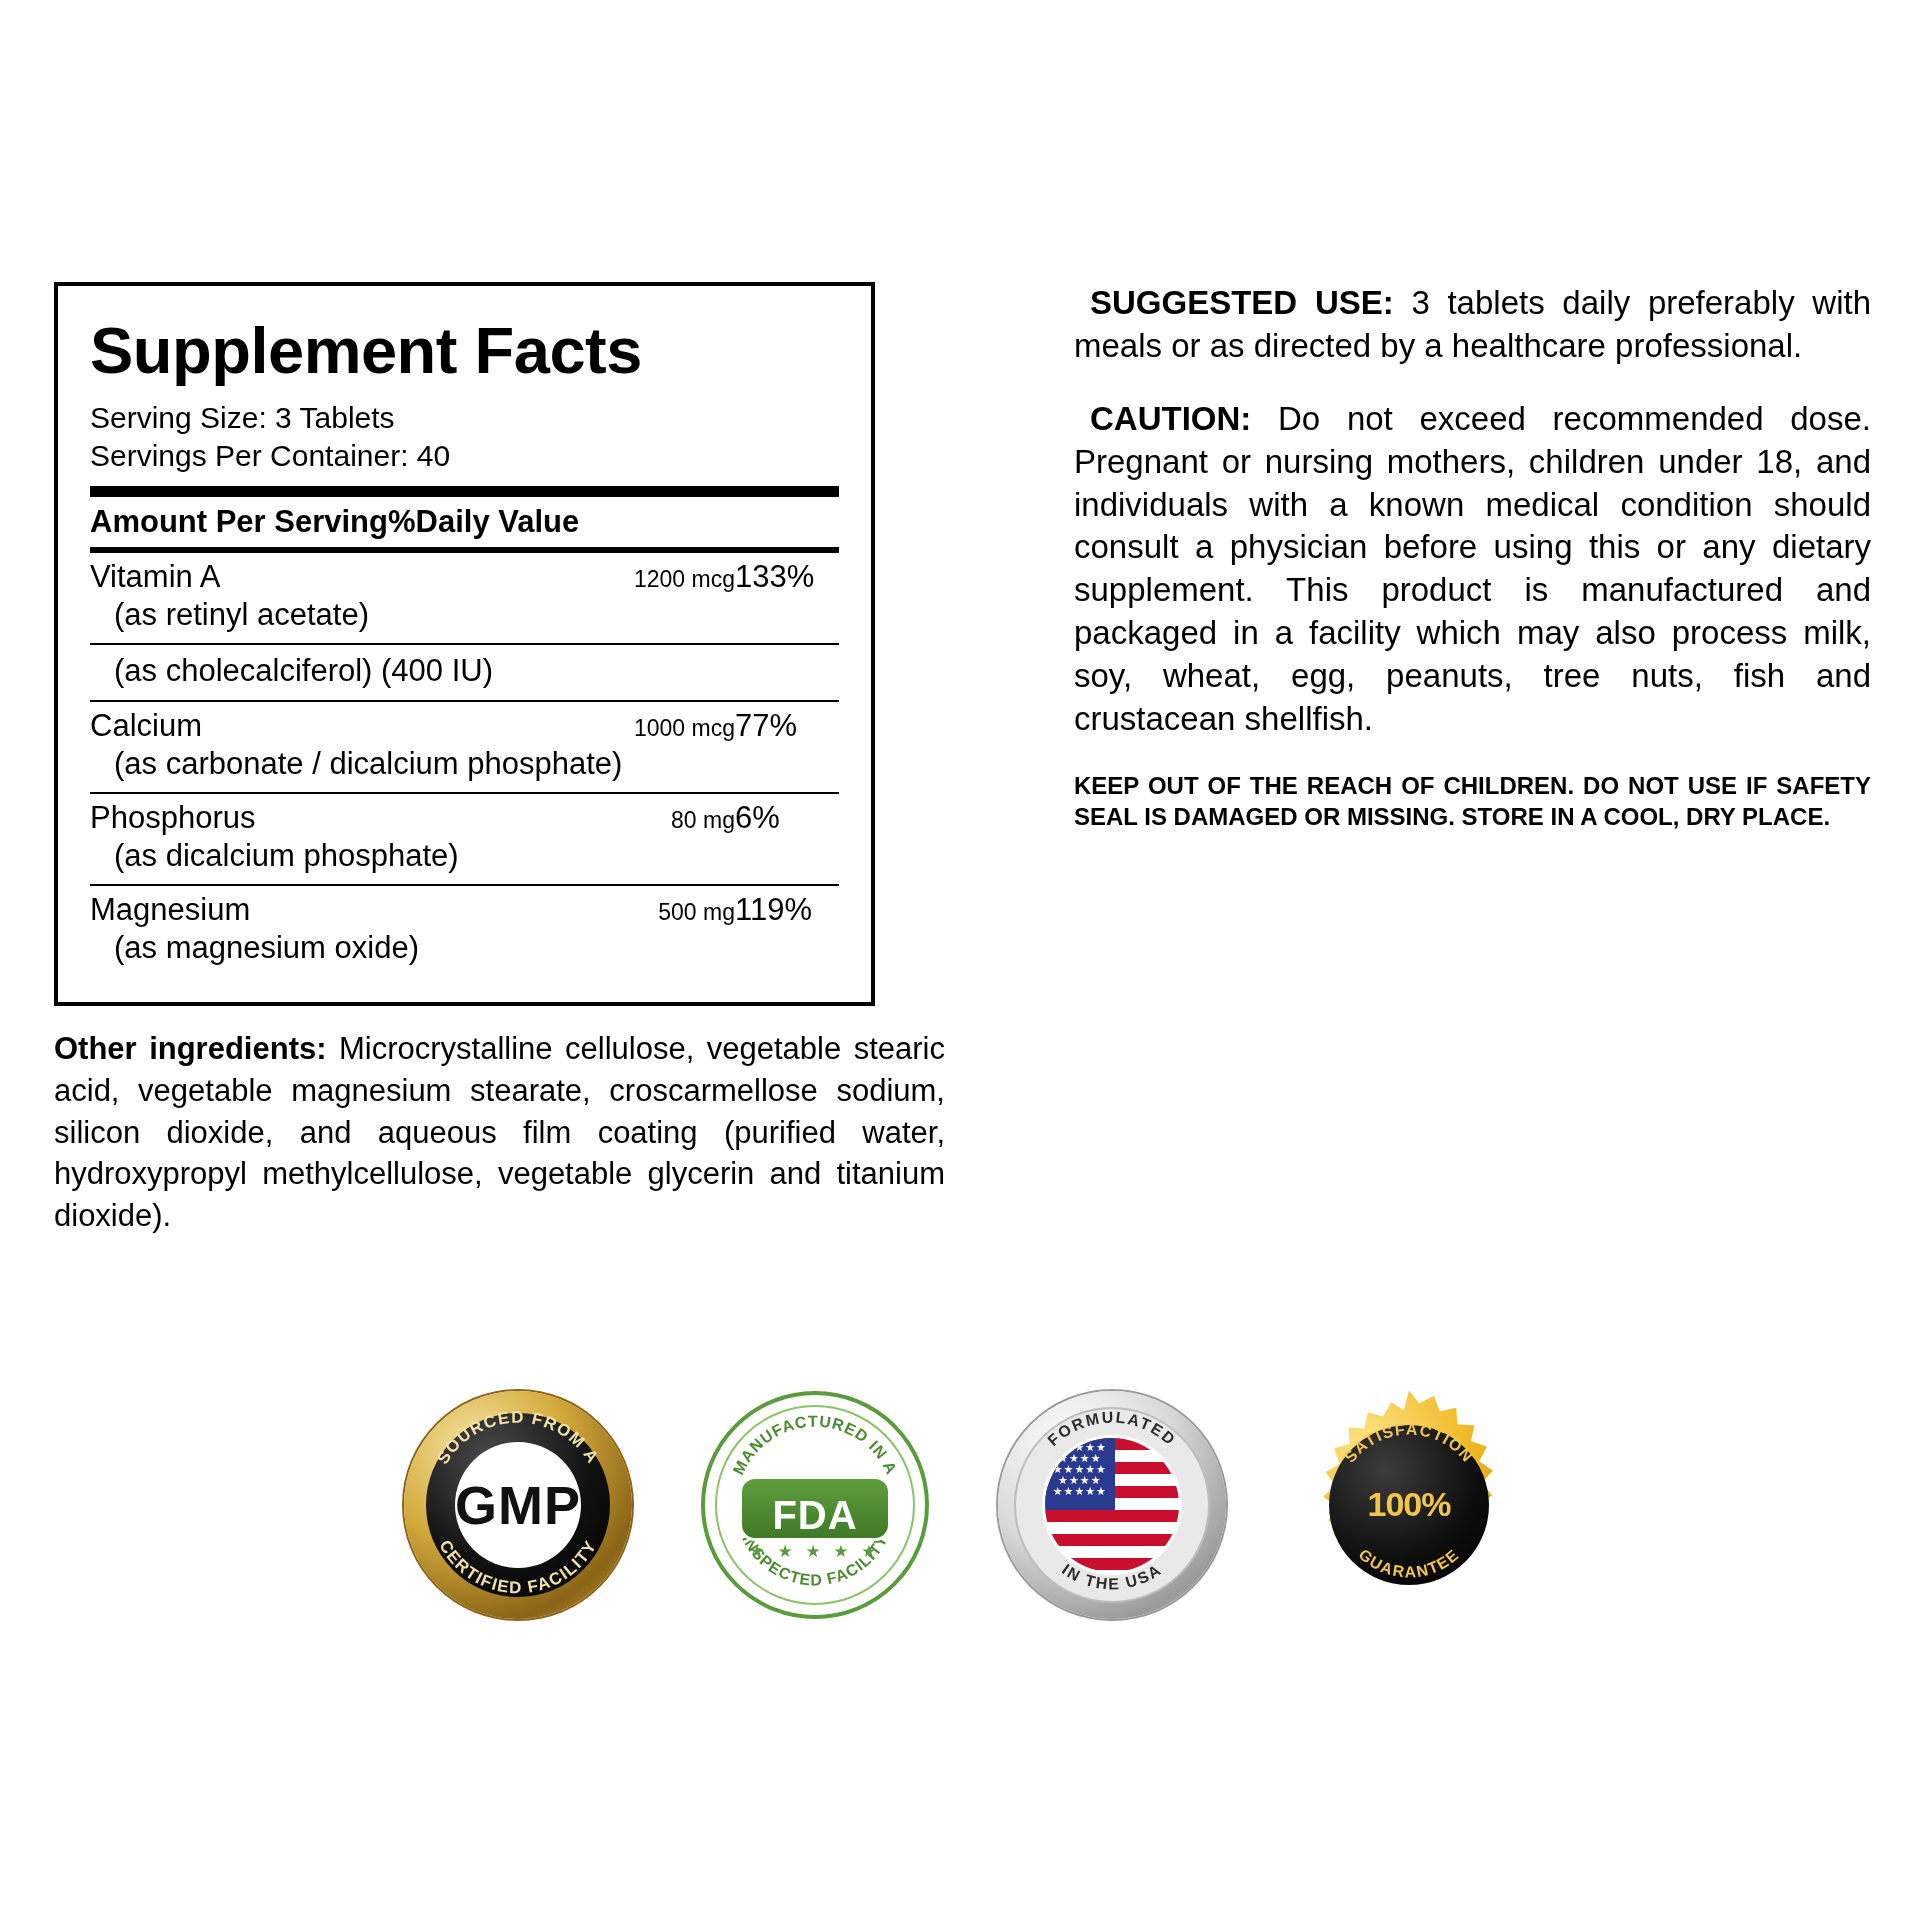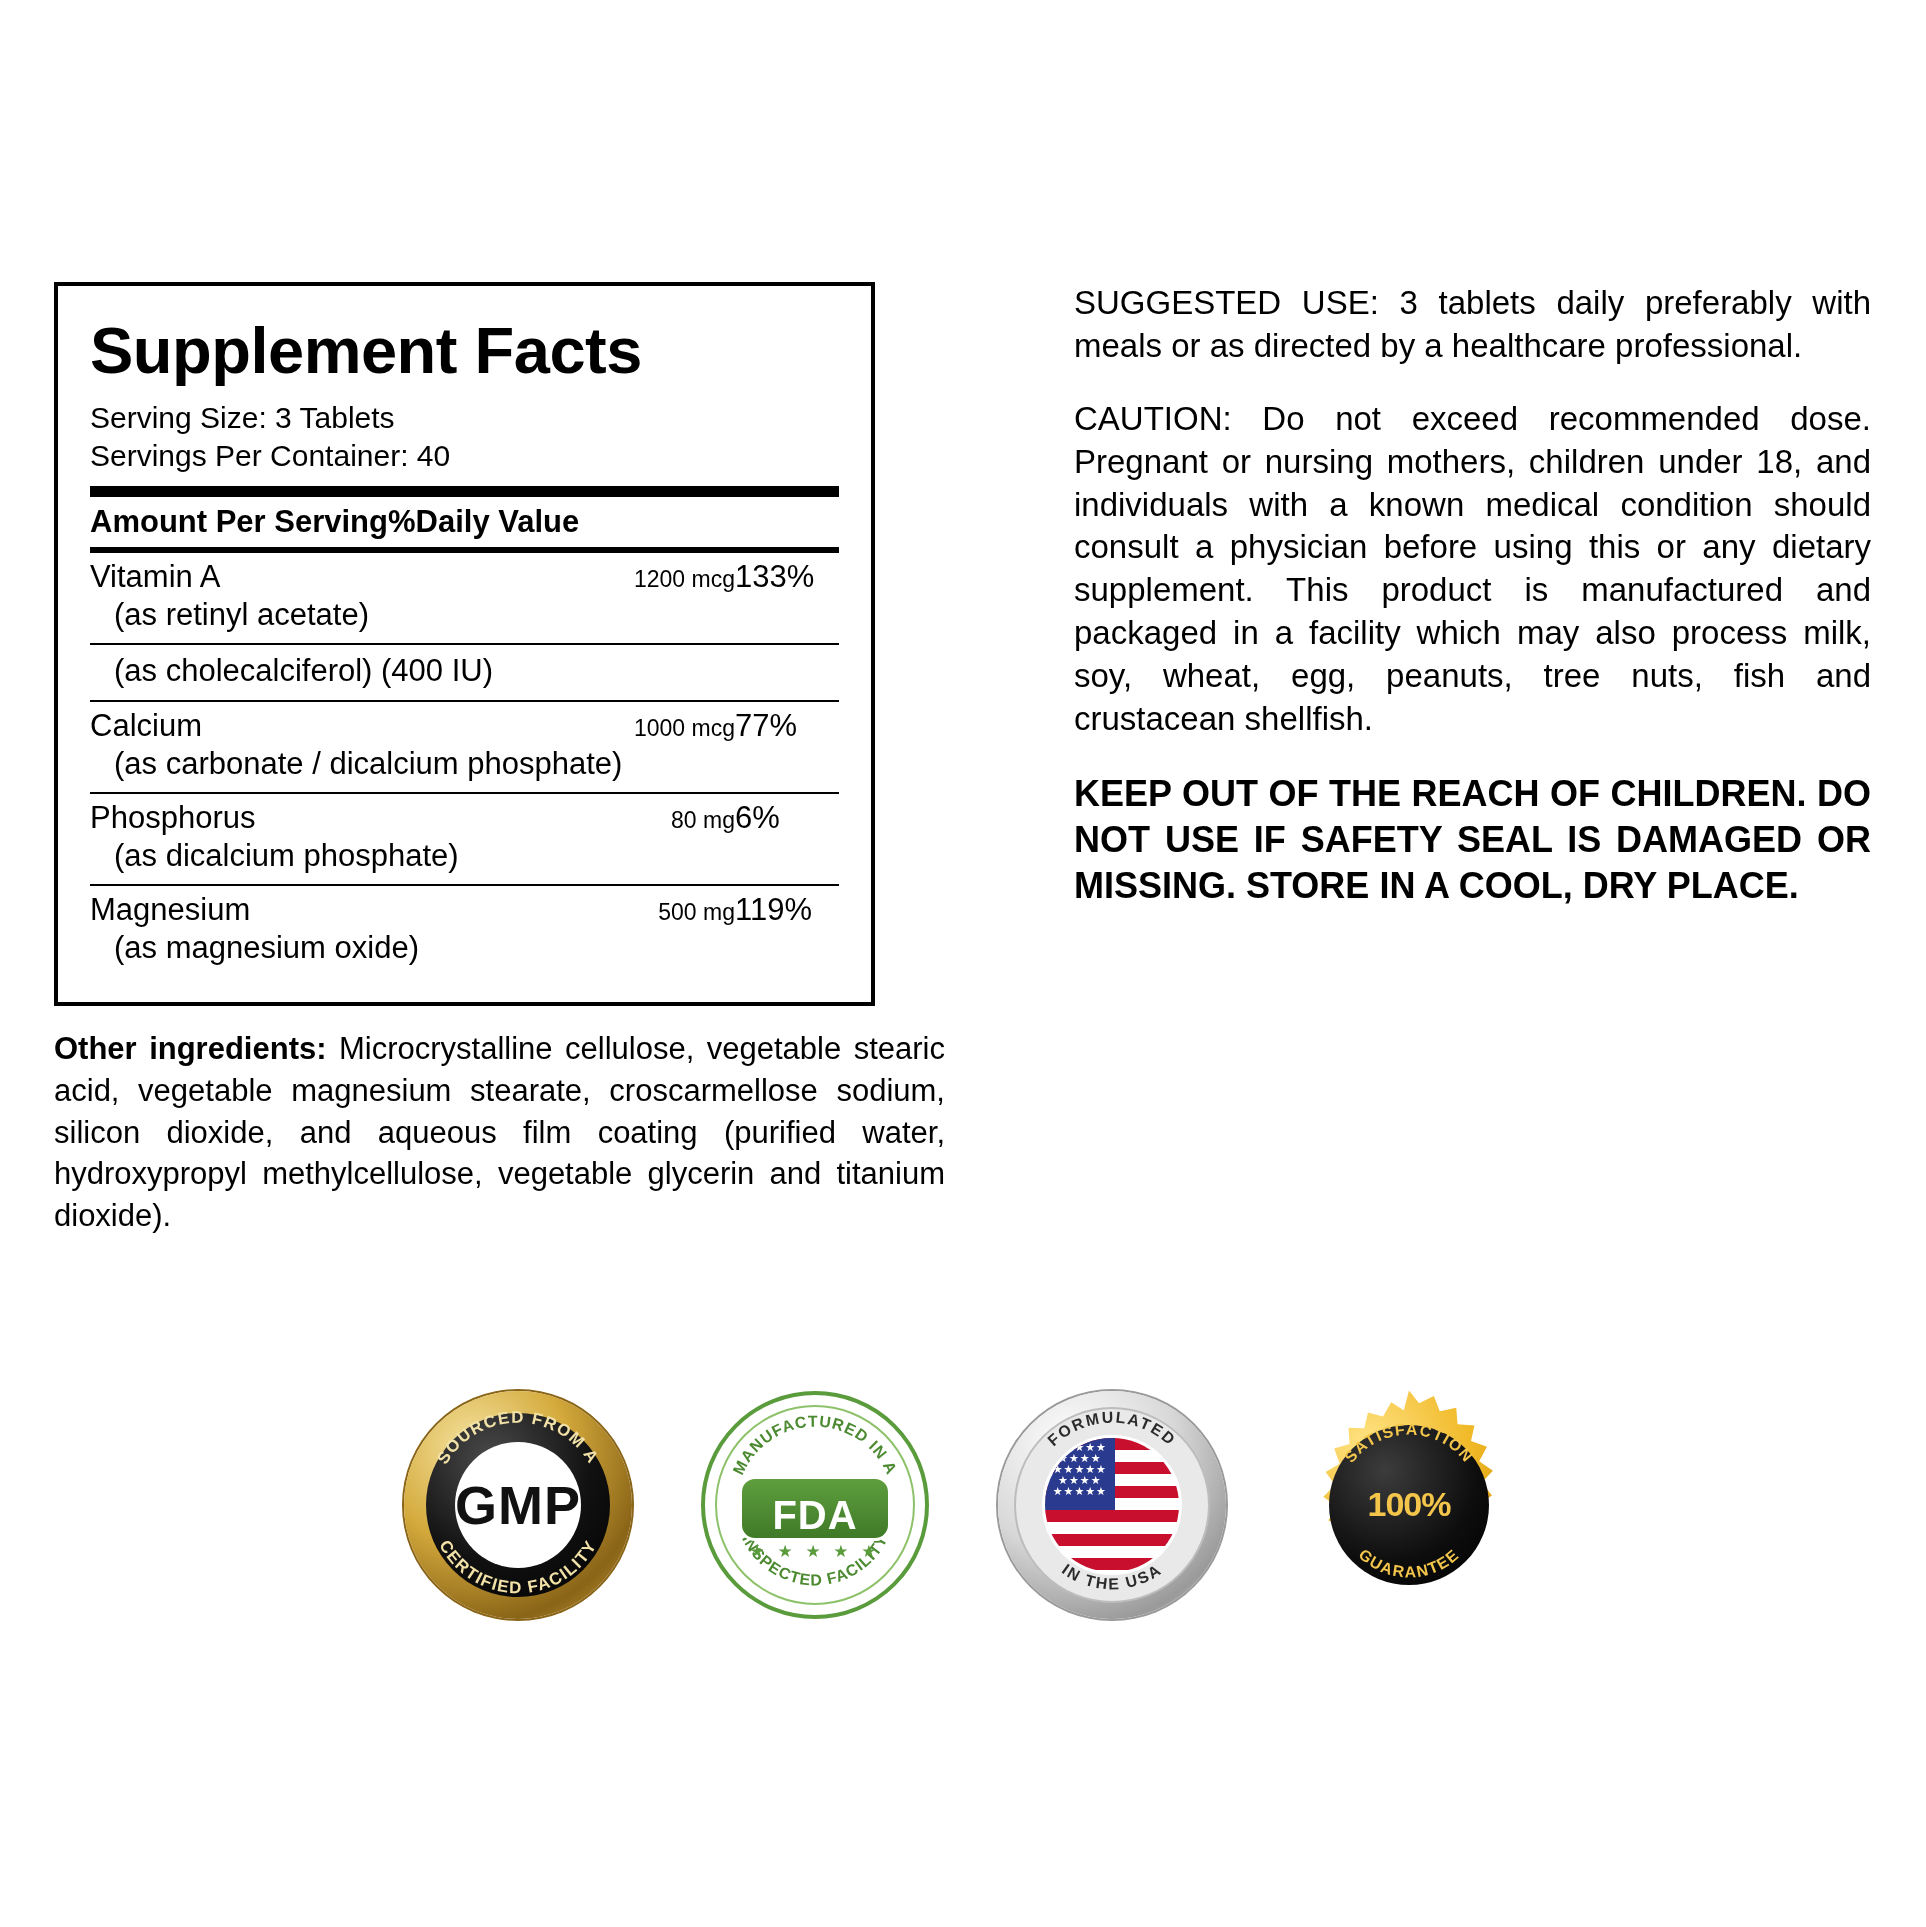--- a/index.html
+++ b/index.html
@@ -115,24 +115,25 @@
   }
 
   
   .para {
     font-size: 33px;
     line-height: 1.3;
     text-align: justify;
     margin-bottom: 30px;
   }
   .para b {
-    font-weight: normal;
+    font-weight: bold;
+    margin-left: 16px;
   }
   .warn {
-    font-size: 36px;
+    font-size: 24px;
     line-height: 1.28;
     font-weight: bold;
     text-align: justify;
   }
 
   
   .badges {
     position: absolute;
     left: 0;
     top: 1366px;

